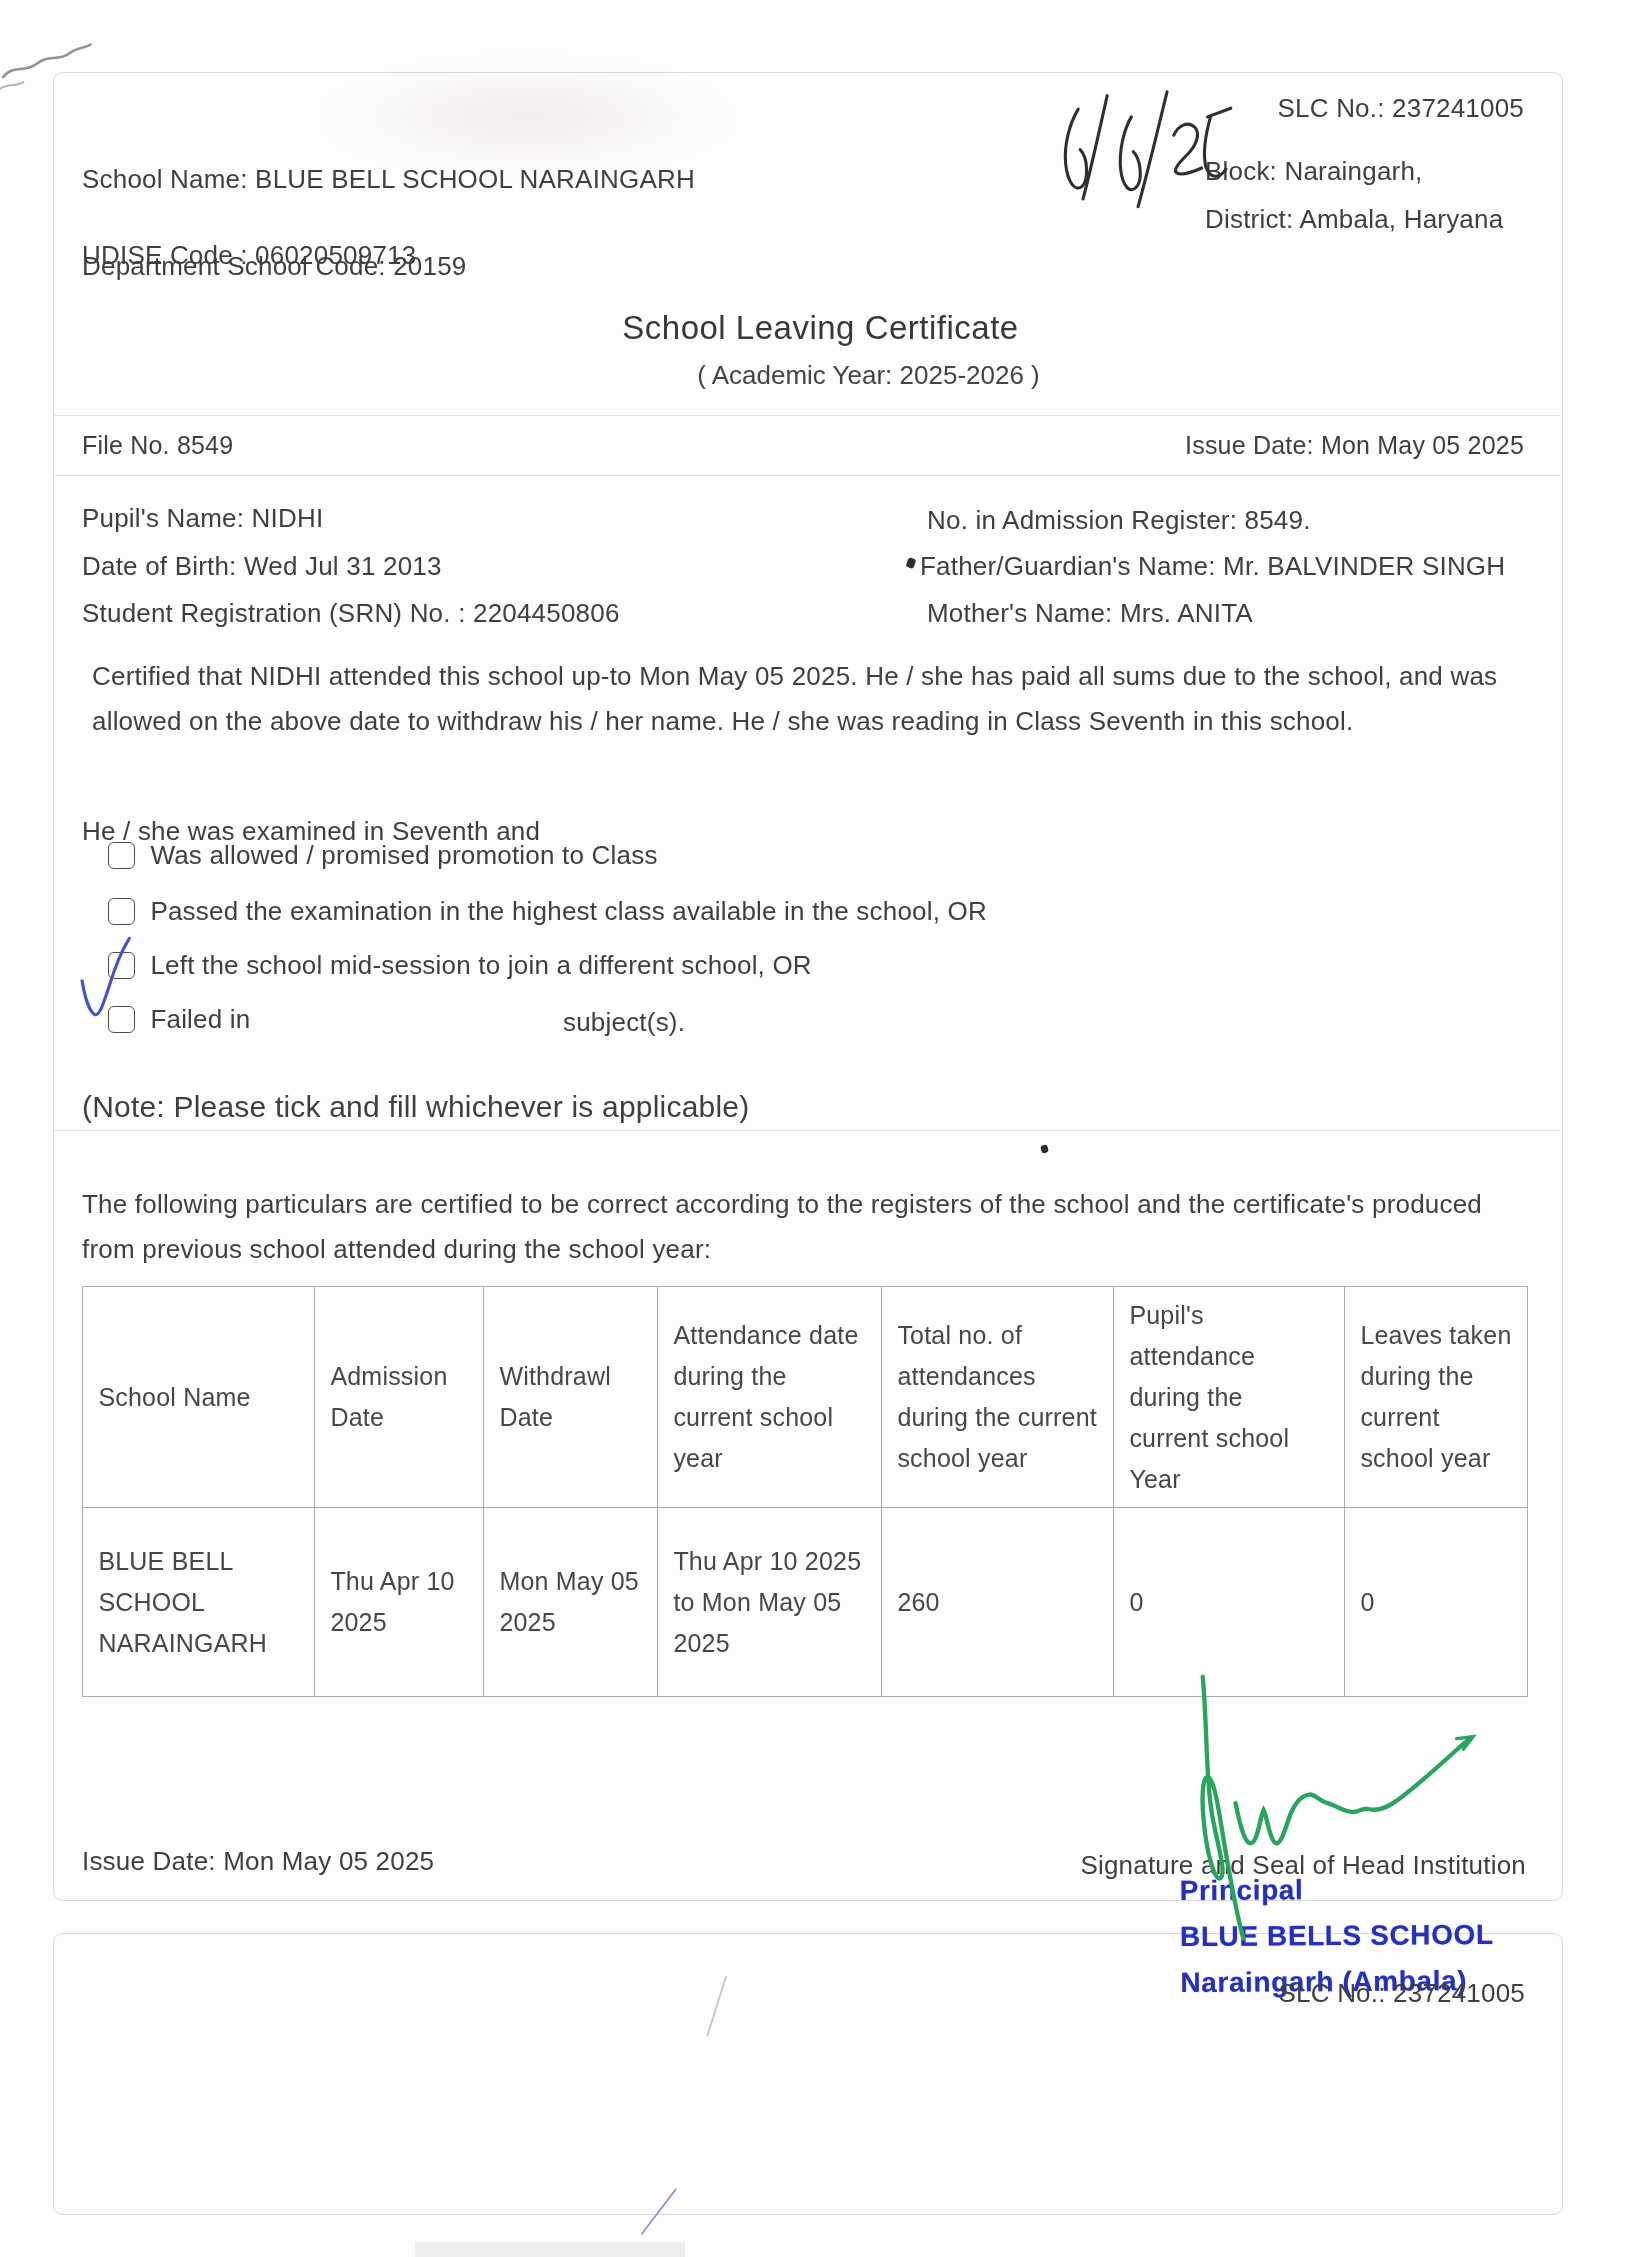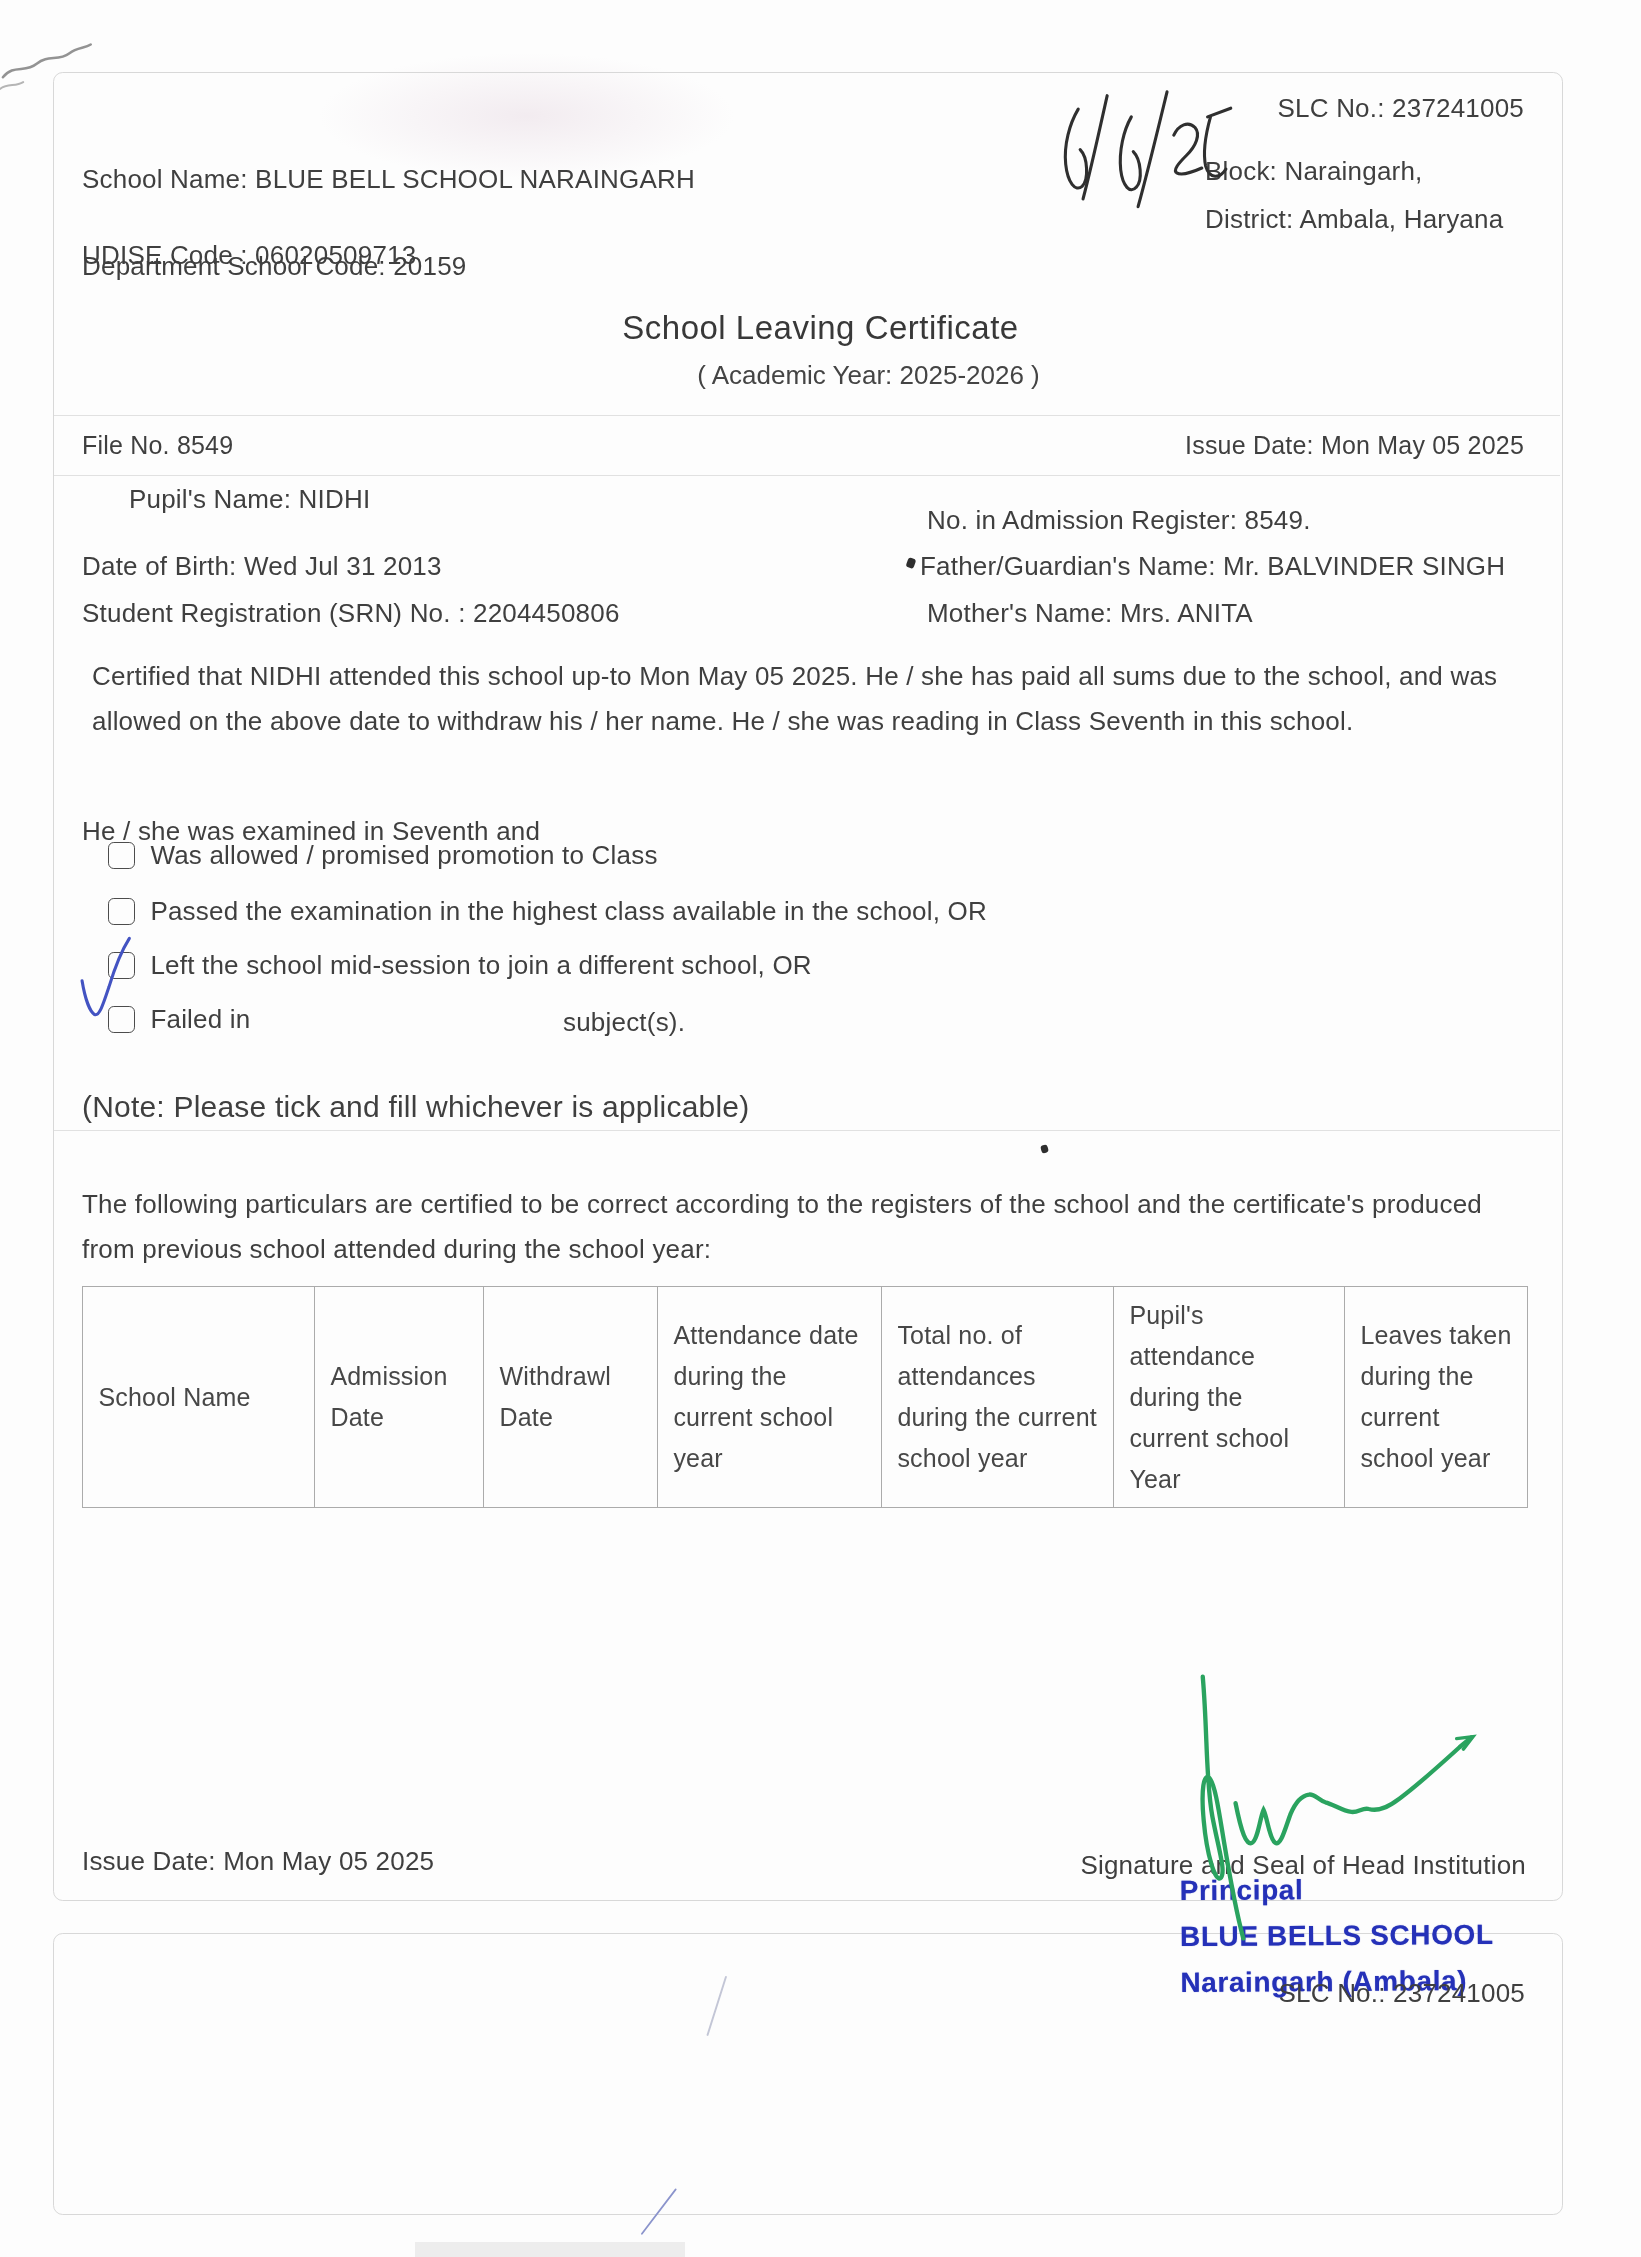--- a/index.html
+++ b/index.html
@@ -57,21 +57,21 @@
   <div class="abs t" style="left:1205px;top:204px;">District: Ambala, Haryana</div>
 
   <div class="title-main" style="top:309px;">School Leaving Certificate</div>
   <div class="title-sub" style="top:360px;padding-left:48px;">( Academic Year: 2025-2026 )</div>
 
   <div class="hr" style="left:54px;top:415px;width:1506px;"></div>
   <div class="abs t" style="left:82px;top:431px;font-size:25px;">File No. 8549</div>
   <div class="abs t right" style="left:966px;top:431px;width:558px;font-size:25px;">Issue Date: Mon May 05 2025</div>
   <div class="hr" style="left:54px;top:475px;width:1506px;"></div>
 
-  <div class="abs t" style="left:82px;top:484px;margin-left:47px;">Pupil's Name: NIDHI</div>
+  <div class="abs t" style="left:82px;top:503px;">Pupil's Name: NIDHI</div>
   <div class="abs t" style="left:82px;top:551px;">Date of Birth: Wed Jul 31 2013</div>
   <div class="abs t" style="left:82px;top:598px;">Student Registration (SRN) No. : 2204450806</div>
   <div class="abs t" style="left:927px;top:505px;">No. in Admission Register: 8549.</div>
   <div class="abs t" style="left:920px;top:551px;">Father/Guardian's Name: Mr. BALVINDER SINGH</div>
   <div class="abs t" style="left:927px;top:598px;">Mother's Name: Mrs. ANITA</div>
   <div class="speck" style="left:907px;top:558px;width:7.7px;height:9.7px;transform:rotate(20deg);"></div>
 
   <div class="abs wrap" style="left:82px;top:654px;width:1441px;margin-left:10px;">Certified that NIDHI attended this school up-to Mon May 05 2025. He / she has paid all sums due to the school, and was allowed on the above date to withdraw his / her name. He / she was reading in Class Seventh in this school.</div>
   <div class="abs t" style="left:82px;top:816px;">He / she was examined in Seventh and</div>
 
@@ -112,20 +112,29 @@
     <tbody>
         <tr>
       <th>School Name</th>
       <th>Admission Date</th>
       <th>Withdrawl Date</th>
       <th>Attendance date during the current school year</th>
       <th>Total no. of attendances during the current school year</th>
       <th>Pupil's attendance during the current school Year</th>
       <th>Leaves taken during the current school year</th>
     </tr>
+    <tr>
+      <td>BLUE BELL SCHOOL NARAINGARH</td>
+      <td>Thu Apr 10 2025</td>
+      <td>Mon May 05 2025</td>
+      <td>Thu Apr 10 2025 to Mon May 05 2025</td>
+      <td>260</td>
+      <td>0</td>
+      <td>0</td>
+    </tr>
   </tbody>
     </table>
 
   <div class="abs t" style="left:82px;top:1846px;">Issue Date: Mon May 05 2025</div>
   <div class="abs t right" style="left:966px;top:1850px;width:560px;">Signature and Seal of Head Institution</div>
 
   <div class="stamp">
     <div>Principal</div>
     <div>BLUE BELLS SCHOOL</div>
     <div>Naraingarh (Ambala)</div>

